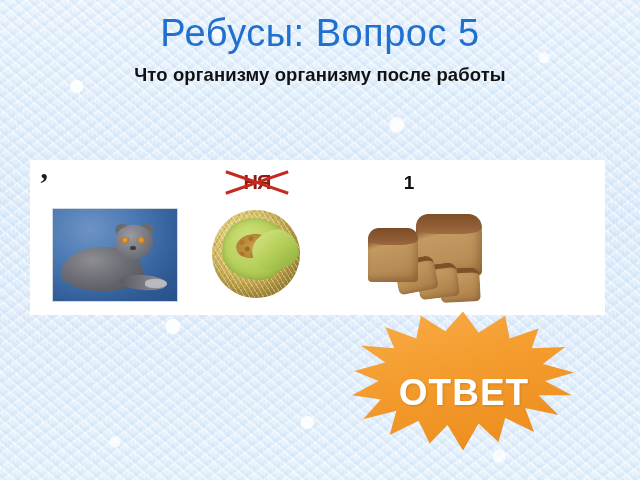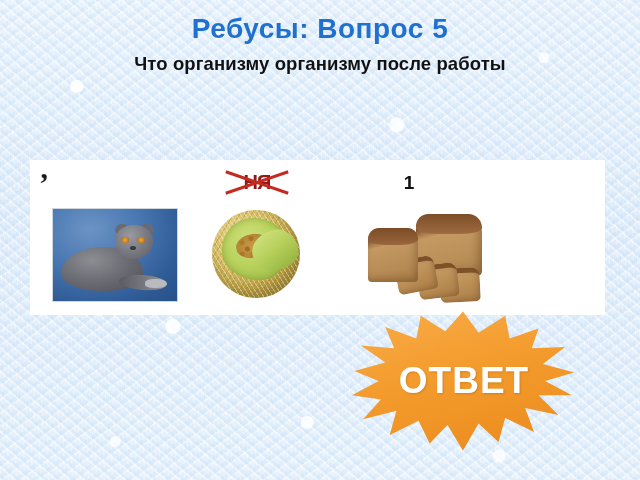--- a/index.html
+++ b/index.html
@@ -49,22 +49,22 @@
   }
 
   
   #title-block {
     position: absolute;
     left: 0; top: 14px;
     width: 640px;
     text-align: center;
   }
   #main-title {
-    font-size: 28px;
-    font-weight: bold;
+    font-size: 38px;
+    font-weight: normal;
     color: #1f70cf;
     letter-spacing: .5px;
     line-height: 1.05;
     white-space: nowrap;
   }
   #subtitle {
     margin-top: 10px;
     font-size: 18.5px;
     font-weight: bold;
     color: #111111;
@@ -319,21 +319,21 @@
       96% 26%, 86% 38%, 100% 44%, 87% 50%, 99% 60%, 84% 60%,
       93% 74%, 78% 69%, 82% 86%, 69% 76%, 66% 93%, 57% 80%,
       50% 99%, 43% 81%, 35% 94%, 30% 78%, 17% 88%, 20% 71%,
       5% 77%, 13% 63%, 0% 60%, 12% 50%, 1% 43%, 15% 37%,
       4% 25%, 19% 27%, 15% 12%, 29% 20%, 31% 4%, 42% 15%
     );
     filter: drop-shadow(3px 4px 3px rgba(60,60,70,.40));
   }
   #answer-button .burst-label {
     position: absolute;
-    left: 0; top: 0;
+    left: 0; top: 12px;
     width: 222px; height: 142px;
     display: flex;
     align-items: center;
     justify-content: center;
     font-size: 37px;
     font-weight: bold;
     color: #ffffff;
     letter-spacing: 1px;
     text-shadow: 1px 1px 2px rgba(150,90,10,.35);
     padding-left: 2px;

